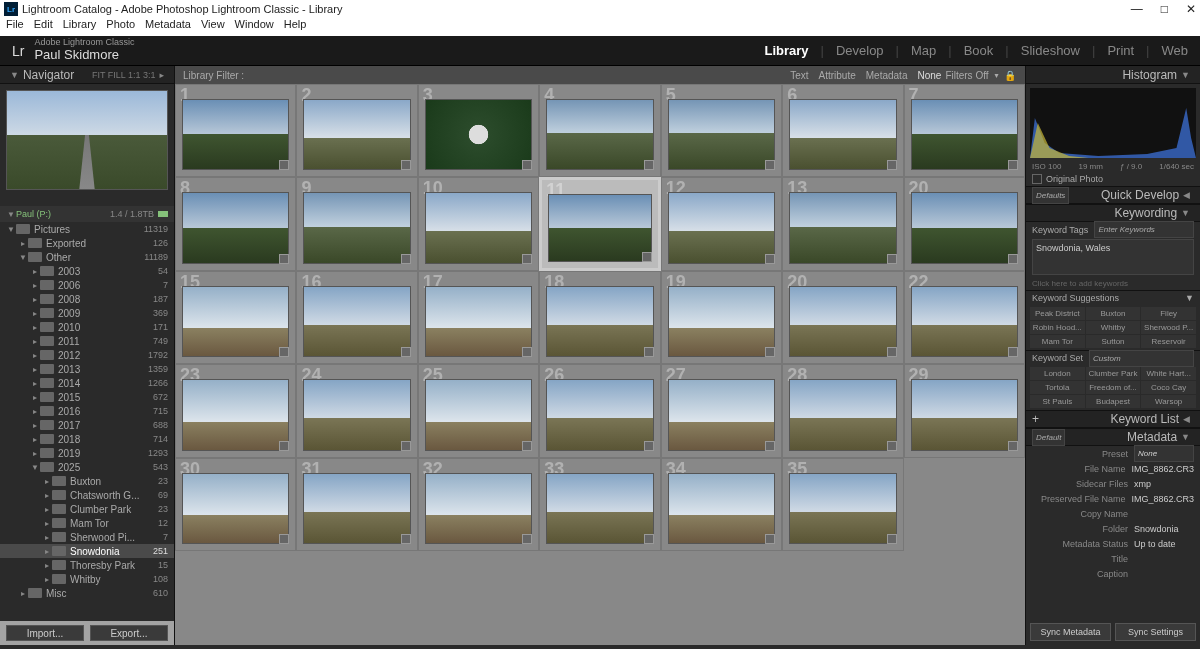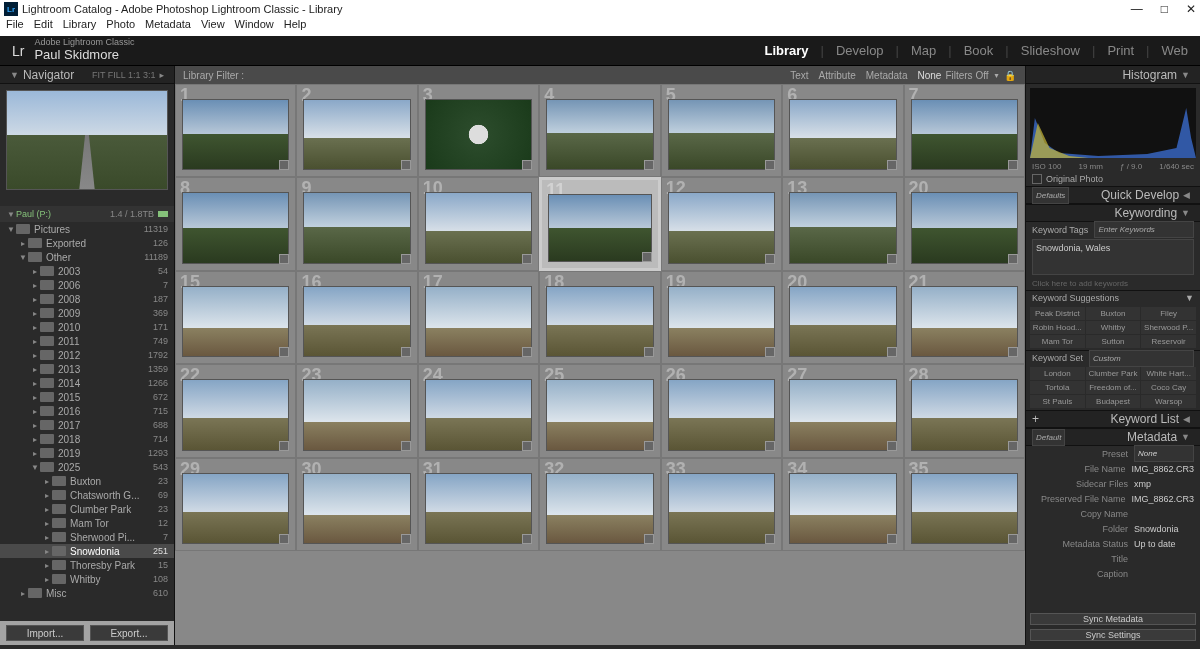--- a/index.html
+++ b/index.html
@@ -70,21 +70,21 @@
   .histo svg { width:100%; height:100%; }
   .histo-foot { display:flex; justify-content:space-between; font-size:8px; color:#888; padding:0 6px; }
   .rsection { border-top:1px solid #111; }
   .rrow { display:flex; align-items:center; height:15px; padding:0 6px; font-size:9px; color:#aaa; }
   .rrow .lbl { color:#888; margin-left:auto; text-align:center; }
   .rrow .val { margin-left:6px; color:#ccc; min-width:60px; }
   .keywords-area { height:36px; background:#333; margin:2px 6px; border:1px solid #444; padding:3px; font-size:9px; color:#ccc; }
   .kw-hint { font-size:8px; color:#666; padding:2px 6px; }
   .sug-grid { display:grid; grid-template-columns:repeat(3,1fr); gap:1px; padding:2px 4px; }
   .sug-grid div { background:#333; height:13px; font-size:8px; color:#999; display:flex; align-items:center; justify-content:center; overflow:hidden; }
-  .syncbtns { display:flex; gap:4px; padding:4px; margin-top:auto;flex-direction:column; }
+  .syncbtns { display:flex; gap:4px; padding:4px; margin-top:auto; }
   .syncbtns .btn { flex:1; height:18px; background:#3a3a3a; border:1px solid #555; color:#ccc; font-size:9px; display:flex; align-items:center; justify-content:center; }
 
   .dd { background:#333; border:1px solid #444; height:17px; padding:0 3px; font-size:8px; color:#aaa; display:inline-flex; align-items:center;font-style:italic; }
 
   
   .sky1 { background:linear-gradient(to bottom,#6a8fb5 0%,#b8c8d8 50%,#3f5530 50%,#2a3a1f 100%); }
   .sky2 { background:linear-gradient(to bottom,#8aa8c8 0%,#d8e0e8 55%,#6a7050 55%,#4a5030 100%); }
   .sky3 { background:linear-gradient(to bottom,#7595b5 0%,#c0d0de 48%,#5a6848 48%,#3a4828 100%); }
   .sky4 { background:linear-gradient(to bottom,#95b0c8 0%,#dde5ec 60%,#8a8060 60%,#6a5840 100%); }
   .sky5 { background:linear-gradient(to bottom,#85a5c5 0%,#d0dae5 55%,#7a7555 55%,#5a5535 100%); }
@@ -438,25 +438,20 @@
             <span class="idx">19</span>
             <div class="img sky4"></div>
             <div class="badge"></div>
           </div>
           <div class="cell">
             <span class="idx">20</span>
             <div class="img sky5"></div>
             <div class="badge"></div>
           </div>
           <div class="cell">
-            <span class="idx">21</span>
-            <div class="img sky4"></div>
-            <div class="badge"></div>
-          </div>
-          <div class="cell">
             <span class="idx">22</span>
             <div class="img sky5"></div>
             <div class="badge"></div>
           </div>
           <div class="cell">
             <span class="idx">23</span>
             <div class="img sky4"></div>
             <div class="badge"></div>
           </div>
           <div class="cell">

